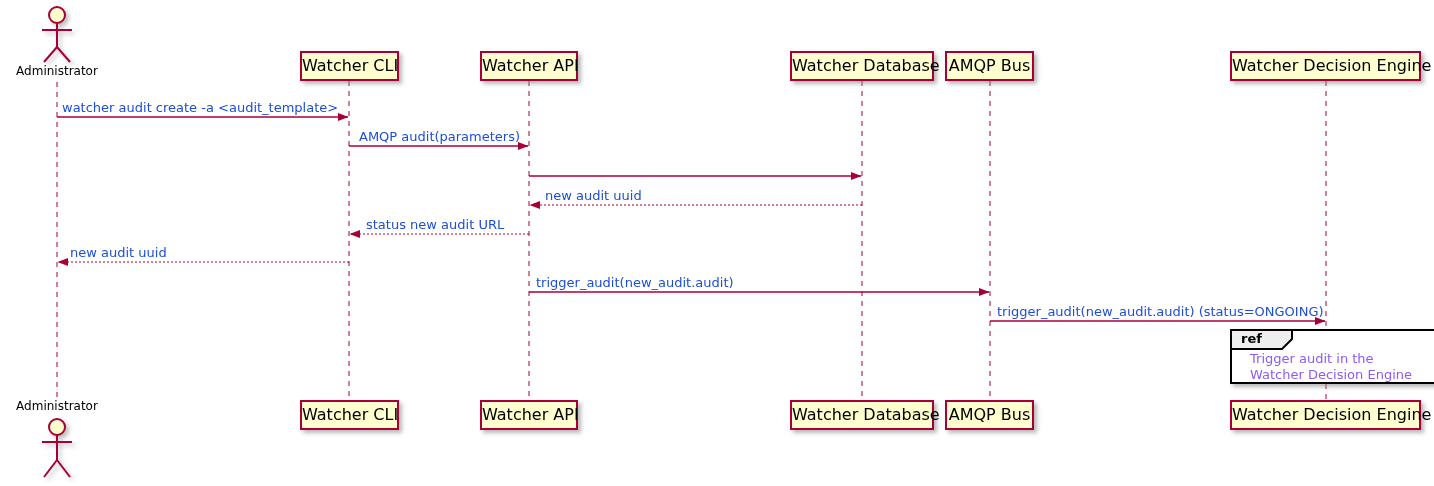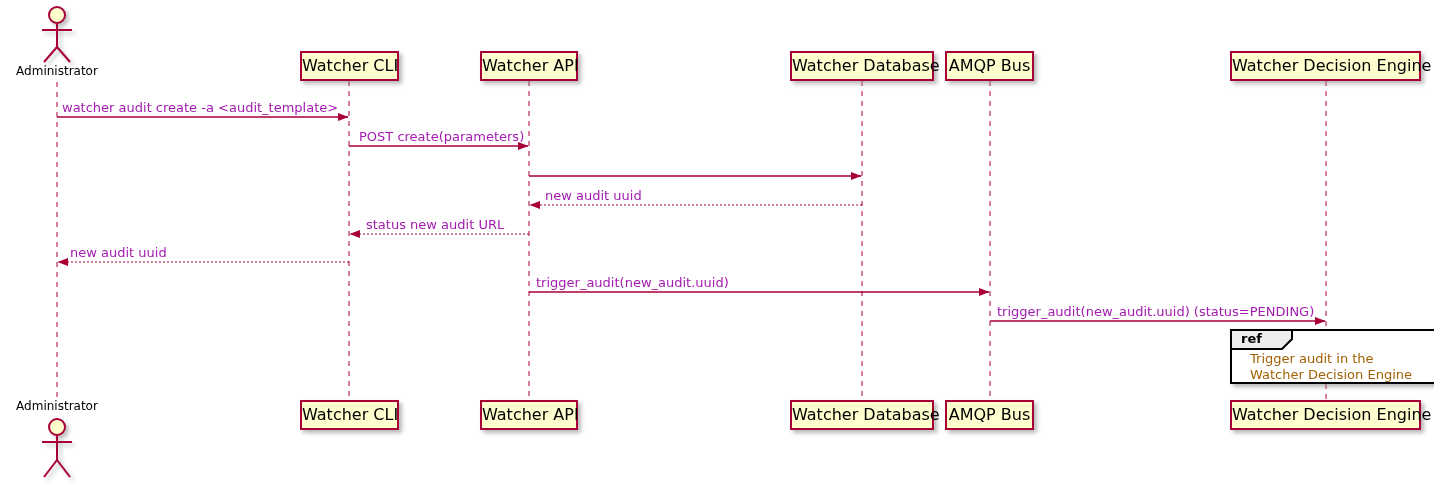--- a/index.html
+++ b/index.html
@@ -63,21 +63,21 @@
     position: absolute;
     width: 114px;
     left: 0;
     text-align: center;
     color: #000000;
     font-size: 12px;
     white-space: nowrap;
   }
   .msg {
     position: absolute;
-    color: #a21caf;
+    color: #1d4ed8;
     font-size: 13px;
     white-space: nowrap;
   }
   .ref-box {
     position: absolute;
     left: 1230px;
     top: 329px;
     width: 218px;
     height: 55px;
     box-sizing: border-box;
@@ -95,21 +95,21 @@
     left: 9px;
     top: 0px;
     font-size: 13px;
     font-weight: bold;
     color: #000000;
   }
   .ref-line {
     position: absolute;
     left: 18px;
     font-size: 13px;
-    color: #a16207;
+    color: #8b5cf6;
     white-space: nowrap;
   }
   .ref-line-1 { top: 20px; }
   .ref-line-2 { top: 36px; }
 </style>
 </head>
 <body>
 
 <div id="stage">
 
@@ -163,26 +163,26 @@
   <div class="pbox" style="left:945px;  top:51px; width:89px">AMQP Bus</div>
   <div class="pbox" style="left:1230px; top:51px; width:191px">Watcher Decision Engine</div>
 
   <div class="pbox" style="left:300px;  top:400px; width:99px">Watcher CLI</div>
   <div class="pbox" style="left:480px;  top:400px; width:98px">Watcher API</div>
   <div class="pbox" style="left:790px;  top:400px; width:144px">Watcher Database</div>
   <div class="pbox" style="left:945px;  top:400px; width:89px">AMQP Bus</div>
   <div class="pbox" style="left:1230px; top:400px; width:191px">Watcher Decision Engine</div>
 
   <div class="msg" style="left:62px;  top:100px">watcher audit create -a &lt;audit_template&gt;</div>
-  <div class="msg" style="left:359px; top:129px">POST create(parameters)</div>
+  <div class="msg" style="left:359px; top:129px">AMQP audit(parameters)</div>
   <div class="msg" style="left:545px; top:188px">new audit uuid</div>
   <div class="msg" style="left:366px; top:217px">status new audit URL</div>
   <div class="msg" style="left:70px;  top:245px">new audit uuid</div>
-  <div class="msg" style="left:536px; top:275px">trigger_audit(new_audit.uuid)</div>
-  <div class="msg" style="left:997px; top:304px">trigger_audit(new_audit.uuid) (status=PENDING)</div>
+  <div class="msg" style="left:536px; top:275px">trigger_audit(new_audit.audit)</div>
+  <div class="msg" style="left:997px; top:304px">trigger_audit(new_audit.audit) (status=ONGOING)</div>
 
   <div class="ref-box">
     <svg class="ref-tag" width="68" height="22">
       <path d="M1,1 H62 V10 L52,20 H1 Z" fill="#EEEEEE" stroke="#000000" stroke-width="2"></path>
     </svg>
     <div class="ref-tag-label">ref</div>
     <div class="ref-line ref-line-1">Trigger audit in the</div>
     <div class="ref-line ref-line-2">Watcher Decision Engine</div>
   </div>
 

